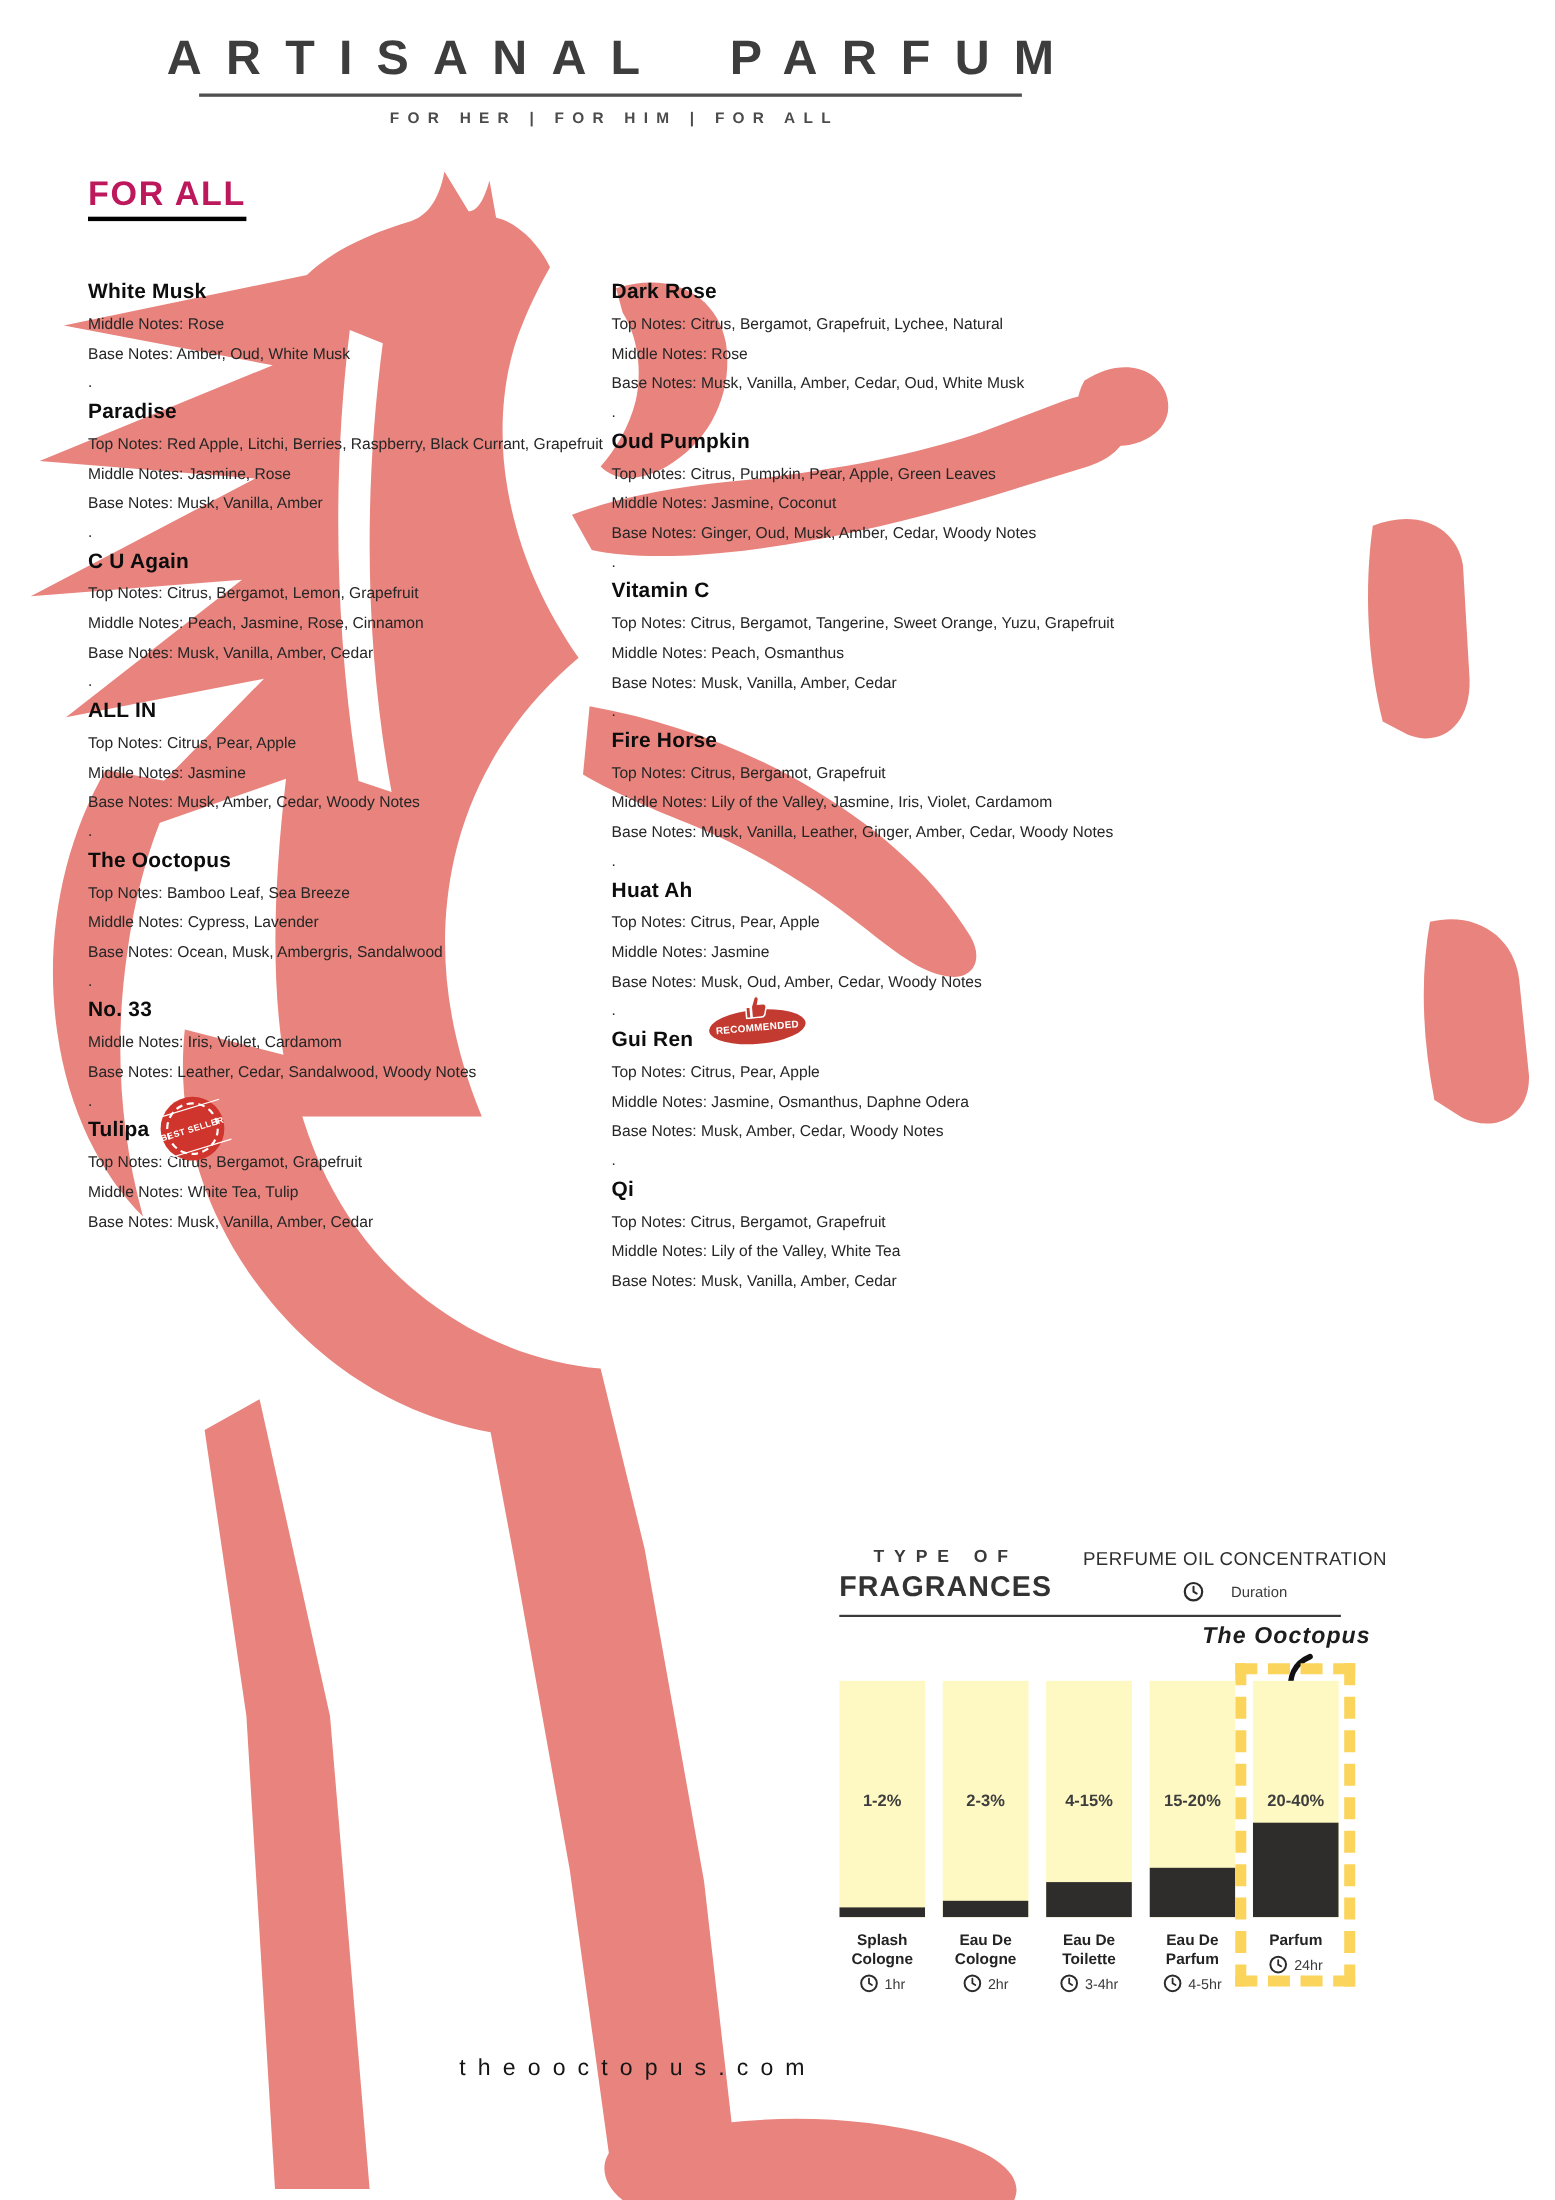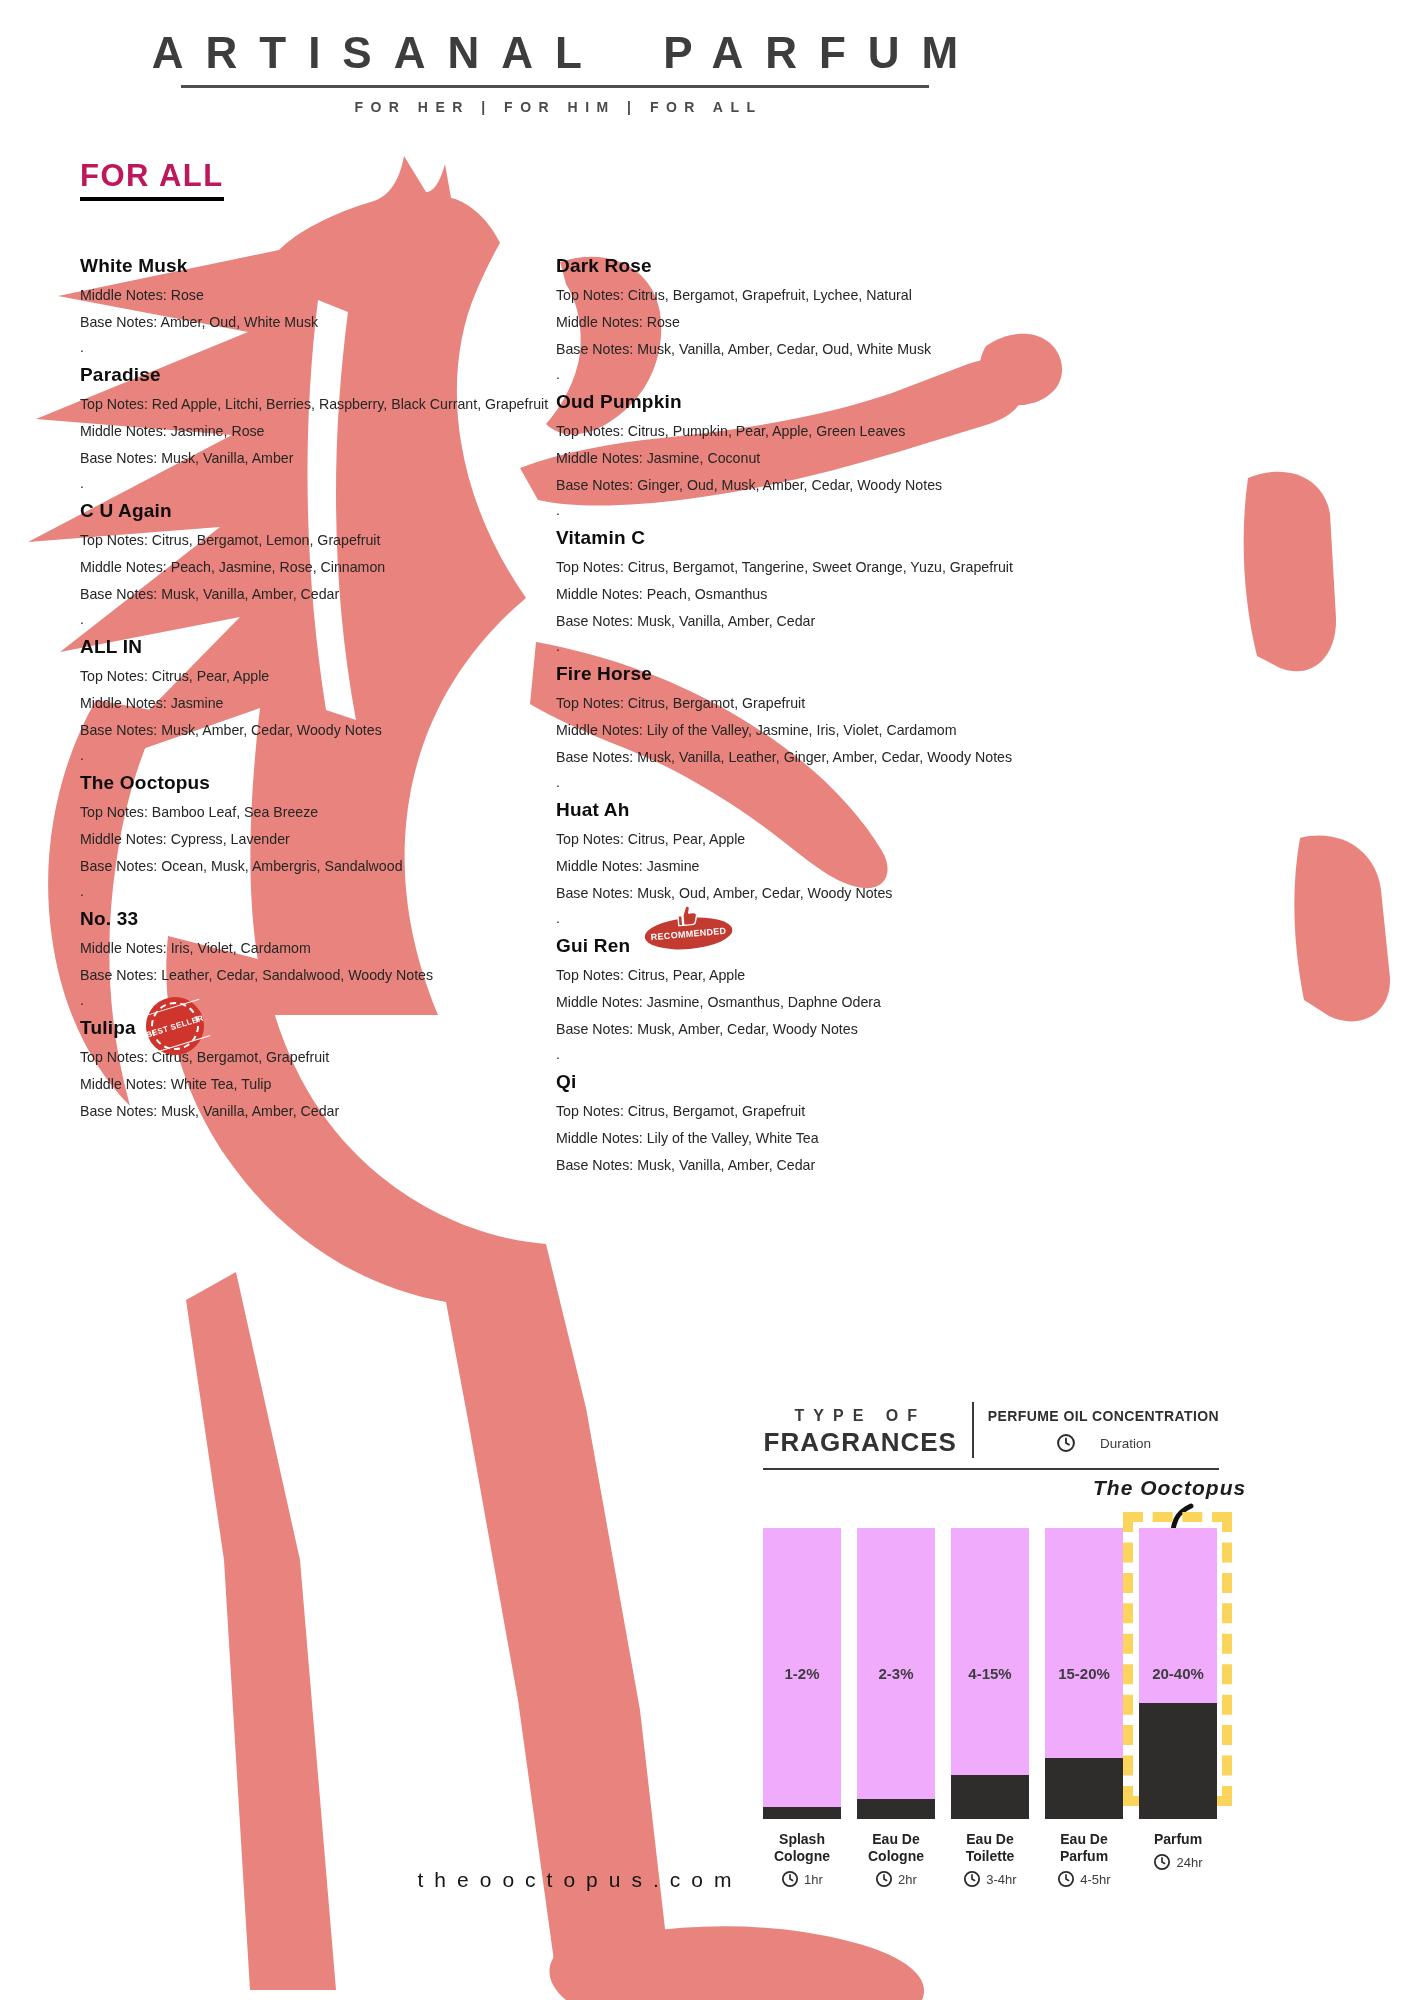--- a/index.html
+++ b/index.html
@@ -43,28 +43,28 @@
             white-space:nowrap;}
 
   
   .chart{left:763px;top:1376px;width:456px;margin-top:26px;}
   .ch-head{display:flex;align-items:stretch;border-bottom:2.5px solid #3a3a3a;padding-bottom:10px;min-height:56px;}
   .ch-left{width:208px;display:flex;flex-direction:column;justify-content:flex-end;text-align:center;}
   .ct1{font-size:16px;font-weight:700;letter-spacing:9px;color:#3a3a3a;white-space:nowrap;}
   .ct2{font-size:26px;font-weight:800;letter-spacing:1px;color:#333;margin-top:2px;}
   .ch-div{width:2.5px;background:#3a3a3a;margin:0 14px;}
   .ch-right{flex:1;display:flex;flex-direction:column;align-items:center;padding-top:6px;}
-  .poc{font-size:14px;font-weight:700;letter-spacing:.4px;color:#2f2f2f;white-space:nowrap;}
+  .poc{font-size:17px;font-weight:400;letter-spacing:.4px;color:#2f2f2f;white-space:nowrap;}
   .durrow{display:flex;align-items:center;gap:24px;margin-top:9px;font-size:13.5px;color:#3b3b3b;}
   .annot{position:absolute;left:330px;top:74px;font-size:21px;font-weight:700;font-style:italic;
          color:#1d1d1d;letter-spacing:1px;white-space:nowrap;}
   .arrow{position:absolute;left:398px;top:100px;}
   .bars{position:absolute;left:0;top:126px;width:456px;height:440px;}
   .bcol{position:absolute;top:0;width:78px;text-align:center;}
-  .bar{position:relative;width:78px;height:291px;background:#f0abfc;overflow:hidden;}
+  .bar{position:relative;width:78px;height:215px;background:#fef9c3;overflow:hidden;}
   .pct{position:absolute;top:47%;left:0;right:0;font-size:15px;font-weight:700;color:#3d3d3d;z-index:2;}
   .fill{position:absolute;left:0;bottom:0;width:100%;background:#2e2d2c;}
   .bname{margin-top:12px;font-size:14px;font-weight:700;line-height:17px;color:#232323;}
   .bdur{display:flex;align-items:center;justify-content:center;gap:5px;margin-top:5px;font-size:13px;color:#3c3c3c;}
   .hlframe{box-sizing:border-box;position:absolute;left:360px;top:-16px;width:109px;height:294px;
            border:10px dashed #fbd45b;pointer-events:none;}
 
   
   .site{left:300px;top:1868px;width:560px;text-align:center;font-size:21px;letter-spacing:11px;color:#161616;white-space:nowrap;}
 </style>

